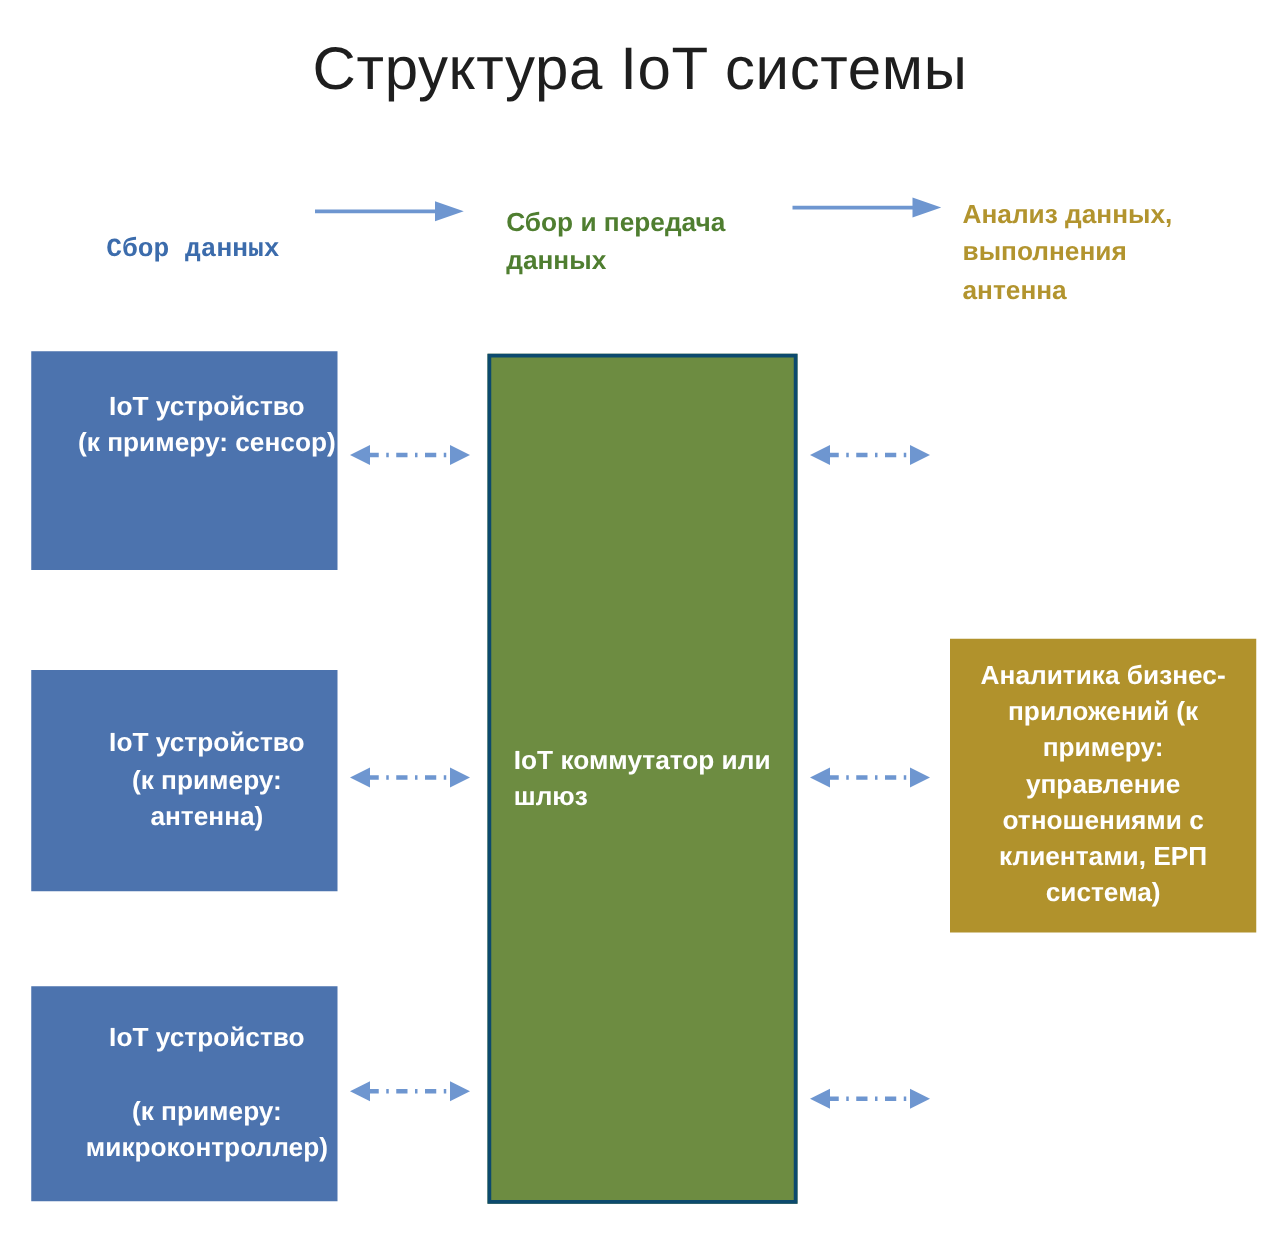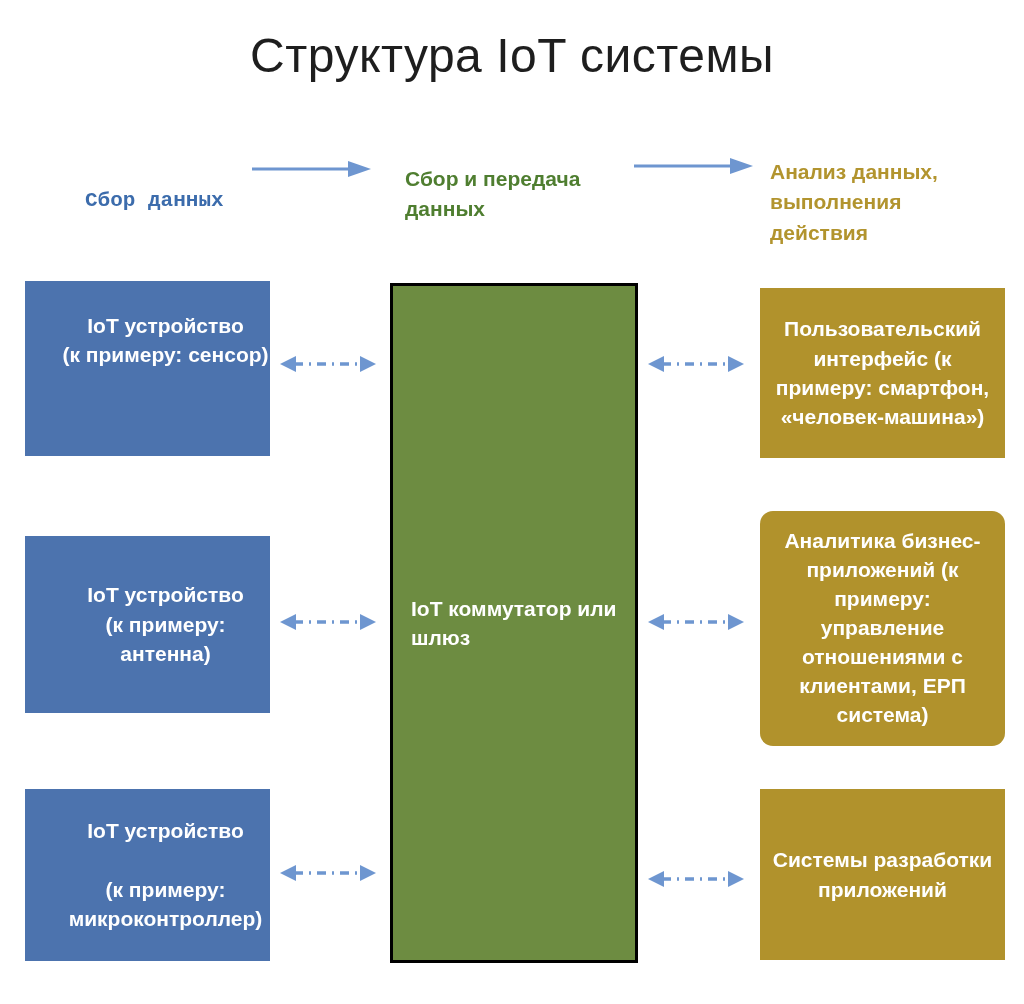--- a/index.html
+++ b/index.html
@@ -25,26 +25,26 @@
     position:absolute; display:flex; align-items:center; justify-content:center;
     text-align:center; color:#ffffff; font-weight:bold; font-size:21px;
     line-height:1.4; white-space:pre-line; box-sizing:border-box;padding-left:36px;
   }
   .blue  { background:#4c73ae; left:25px;  width:245px; }
   .olive { background:#b1922c; left:760px; width:245px; padding:0 10px; }
   .box-blue-1 { top:281px; height:175px; align-items:flex-start; padding-top:30px; }
   .box-blue-2 { top:536px; height:177px; }
   .box-blue-3 { top:789px; height:172px; }
   .box-green {
-    background:#6d8c41; border:3px solid #000000;
+    background:#6d8c41; border:3px solid #0c4a6e;
     left:390px; top:283px; width:248px; height:680px;
     justify-content:flex-start; text-align:left; padding-left:18px;
   }
   .box-olive-1 { top:288px; height:170px; }
-  .box-olive-2 { top:511px; height:235px; line-height:1.38;border-radius:13px; }
+  .box-olive-2 { top:511px; height:235px; line-height:1.38; }
   .box-olive-3 { top:789px; height:171px; }
 
   .arrow { position:absolute; }
   .solid-arrow-1  { left:250px; top:159px; }
   .solid-arrow-2  { left:632px; top:156px; }
   .dd-arrow-r1-l  { left:280px; top:352px; }
   .dd-arrow-r1-r  { left:648px; top:352px; }
   .dd-arrow-r2-l  { left:280px; top:610px; }
   .dd-arrow-r2-r  { left:648px; top:610px; }
   .dd-arrow-r3-l  { left:280px; top:861px; }
@@ -55,21 +55,21 @@
 
 <div class="canvas">
 
   <div class="title">Структура IoT системы</div>
 
   <div class="stage-label stage-collect">Сбор данных</div>
   <div class="stage-label stage-transfer">Сбор и передача
 данных</div>
   <div class="stage-label stage-analyze">Анализ данных,
 выполнения
-действия</div>
+антенна</div>
 
   <svg class="arrow solid-arrow-1" width="122" height="20" viewBox="0 0 122 20">
     <line x1="2" y1="10" x2="100" y2="10" stroke-width="3" stroke="#6e96d0"></line>
     <polygon points="121,10 98,2 98,18" fill="#6e96d0"></polygon>
   </svg>
   <svg class="arrow solid-arrow-2" width="122" height="20" viewBox="0 0 122 20">
     <line x1="2" y1="10" x2="100" y2="10" stroke-width="3" stroke="#6e96d0"></line>
     <polygon points="121,10 98,2 98,18" fill="#6e96d0"></polygon>
   </svg>
 
@@ -79,33 +79,27 @@
 (к примеру:
 антенна)</div>
   <div class="box blue box-blue-3">IoT устройство
 
 (к примеру:
 микроконтроллер)</div>
 
   <div class="box box-green">IoT коммутатор или
 шлюз</div>
 
-  <div class="box olive box-olive-1">Пользовательский
-интерфейс (к
-примеру: смартфон,
-«человек-машина»)</div>
   <div class="box olive box-olive-2">Аналитика бизнес-
 приложений (к
 примеру:
 управление
 отношениями с
 клиентами, ЕРП
 система)</div>
-  <div class="box olive box-olive-3">Системы разработки
-приложений</div>
 
   <svg class="arrow dd-arrow-r1-l" width="96" height="24" viewBox="0 0 96 24">
     <line x1="14" y1="12" x2="82" y2="12" stroke-width="3.5" stroke-dasharray="9 6 2 6" stroke="#6e96d0"></line>
     <polygon points="0,12 16,4 16,20" fill="#6e96d0"></polygon>
     <polygon points="96,12 80,4 80,20" fill="#6e96d0"></polygon>
   </svg>
   <svg class="arrow dd-arrow-r1-r" width="96" height="24" viewBox="0 0 96 24">
     <line x1="14" y1="12" x2="82" y2="12" stroke-width="3.5" stroke-dasharray="9 6 2 6" stroke="#6e96d0"></line>
     <polygon points="0,12 16,4 16,20" fill="#6e96d0"></polygon>
     <polygon points="96,12 80,4 80,20" fill="#6e96d0"></polygon>

